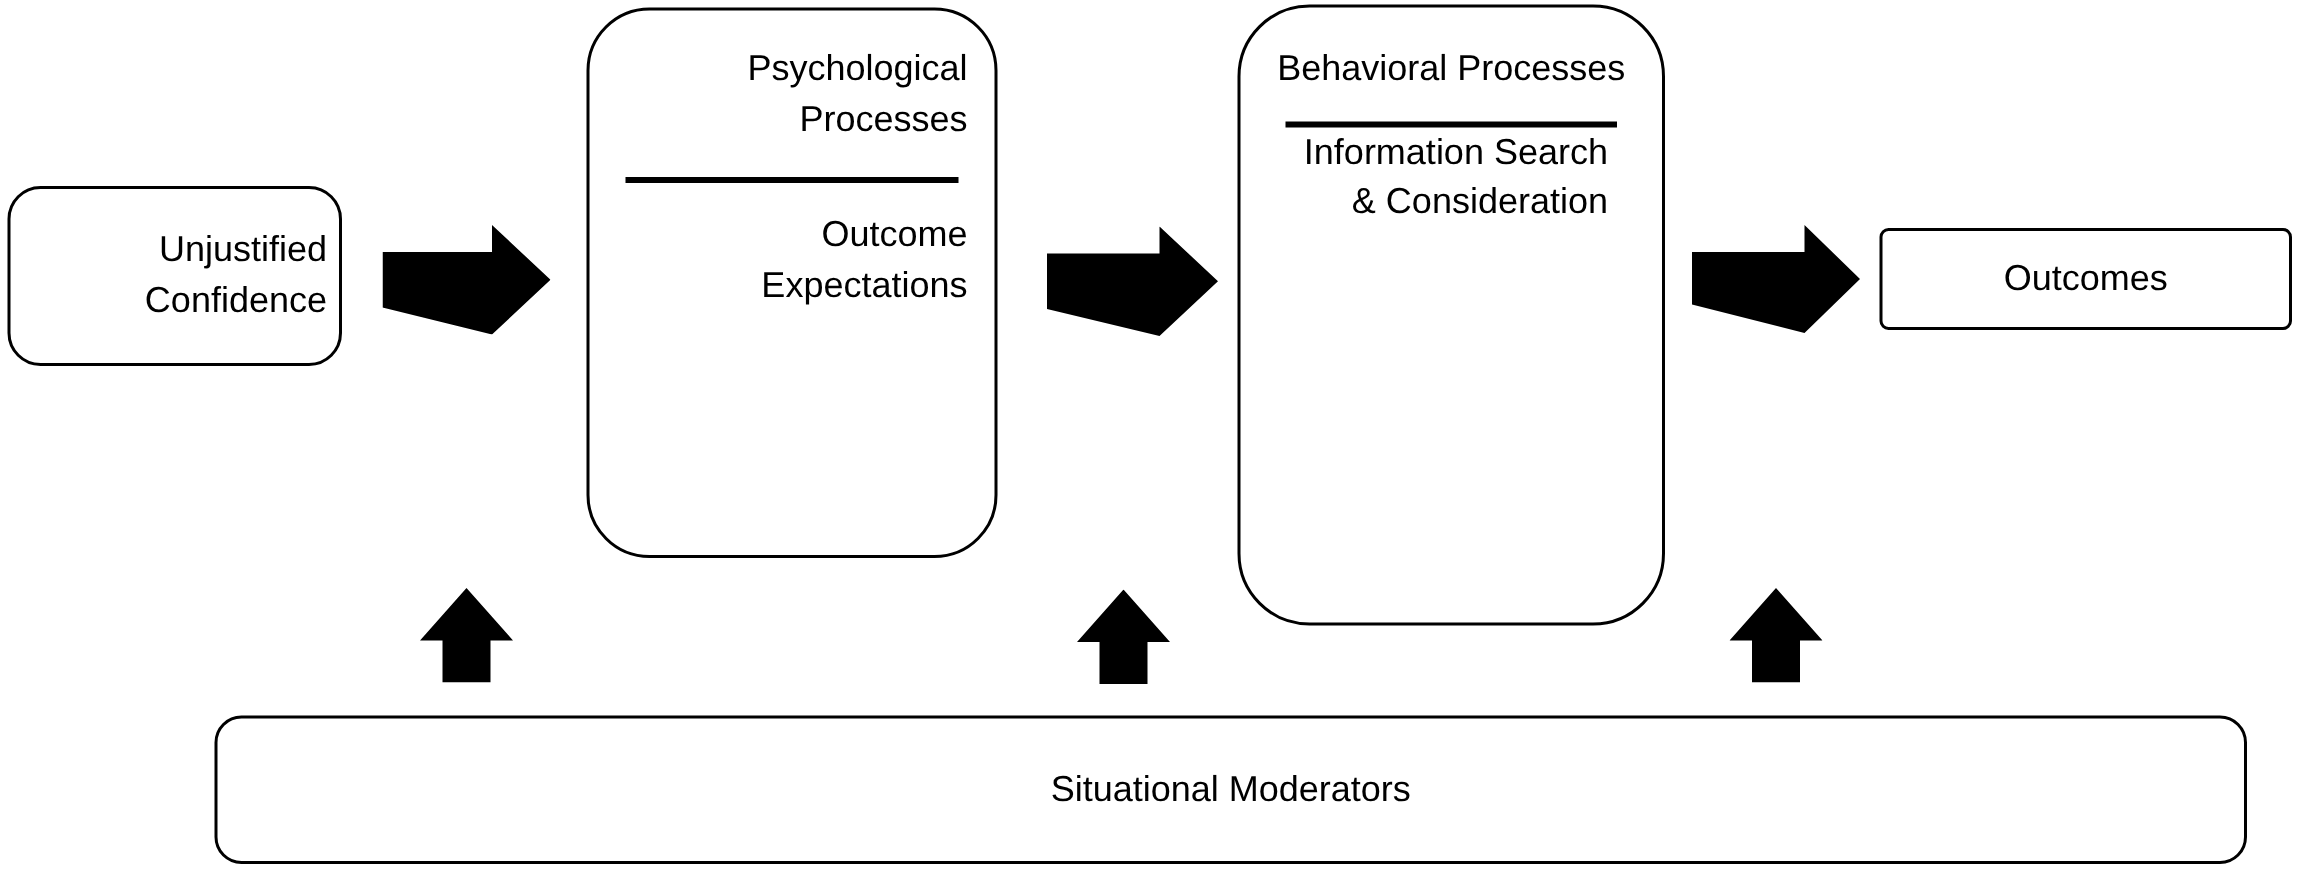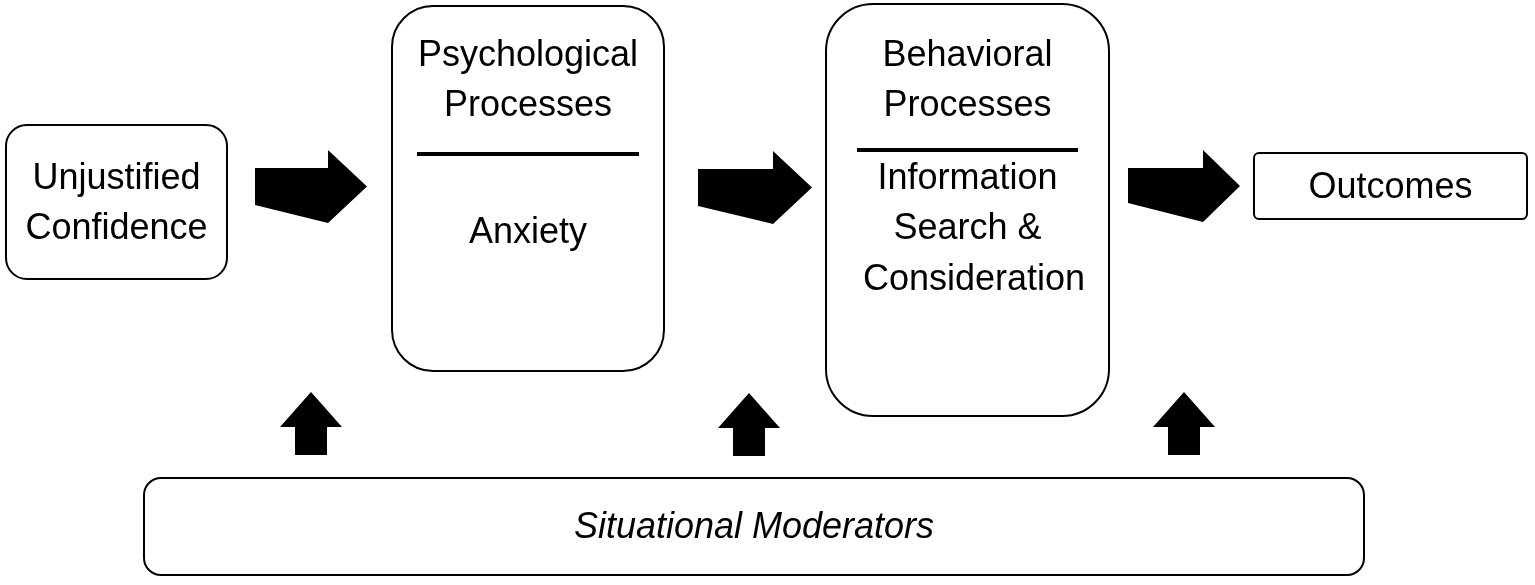--- a/index.html
+++ b/index.html
@@ -14,51 +14,50 @@
     width: 1535px;
     height: 585px;
     background: var(--bg);
     overflow: hidden;
     color: var(--ink);
   }
   .node {
     position: absolute;
     border: 2.5px solid var(--ink);
     background: var(--bg);
-    font-size: 36px;
+    font-size: 24px;
     line-height: 1.4;
-    text-align: center;
+    text-align: right;
   }
   .simple-node {
     display: flex;
     align-items: center;
     justify-content: center;
   }
   .box-unjustified {
-    left: 5px; top: 124px; width: 223px; height: 156px;
+    left: 5px; top: 124px; width: 223px; height: 120px;
     border-radius: 22px; padding: 0 8px;
   }
   .box-psych {
     left: 391px; top: 5px; width: 274px; height: 367px;
     border-radius: 42px;
     display: flex; flex-direction: column; align-items: center;
   }
   .box-behav {
     left: 825px; top: 3px; width: 285px; height: 414px;
     border-radius: 48px;
     display: flex; flex-direction: column; align-items: center;
   }
   .box-outcomes {
     left: 1253px; top: 152px; width: 275px; height: 68px;
     border-radius: 6px;
   }
   .bar-moderators {
-    left: 143px; top: 477px; width: 1222px; height: 99px;
+    left: 143px; top: 477px; width: 1355px; height: 99px;
     border-radius: 18px;
-    font-style: italic;
   }
   .proc-title { margin-top: 22px; padding: 0 18px; }
   .box-behav .proc-title { margin-top: 24px; }
   .divider {
     height: 4px;
     background: var(--ink);
     border: none;
     align-self: center;
   }
   .box-psych .divider { width: 222px; margin-top: 22px; }
@@ -88,21 +87,21 @@
 
   <div class="arrow harrow-1">
     <svg width="112" height="73" viewBox="0 0 112 73" aria-hidden="true">
       <polygon fill="currentColor" points="0,18 73,18 73,0 112,36.5 73,73 0,55"></polygon>
     </svg>
   </div>
 
   <div class="node box-psych">
     <div class="proc-title">Psychological Processes</div>
     <div class="divider"></div>
-    <div class="proc-item proc-item-2">Anxiety</div>
+    <div class="proc-item proc-item-1">Outcome Expectations</div>
   </div>
 
   <div class="arrow harrow-2">
     <svg width="114" height="73" viewBox="0 0 114 73" aria-hidden="true">
       <polygon fill="currentColor" points="0,18 75,18 75,0 114,36.5 75,73 0,55"></polygon>
     </svg>
   </div>
 
   <div class="node box-behav">
     <div class="proc-title">Behavioral Processes</div>

